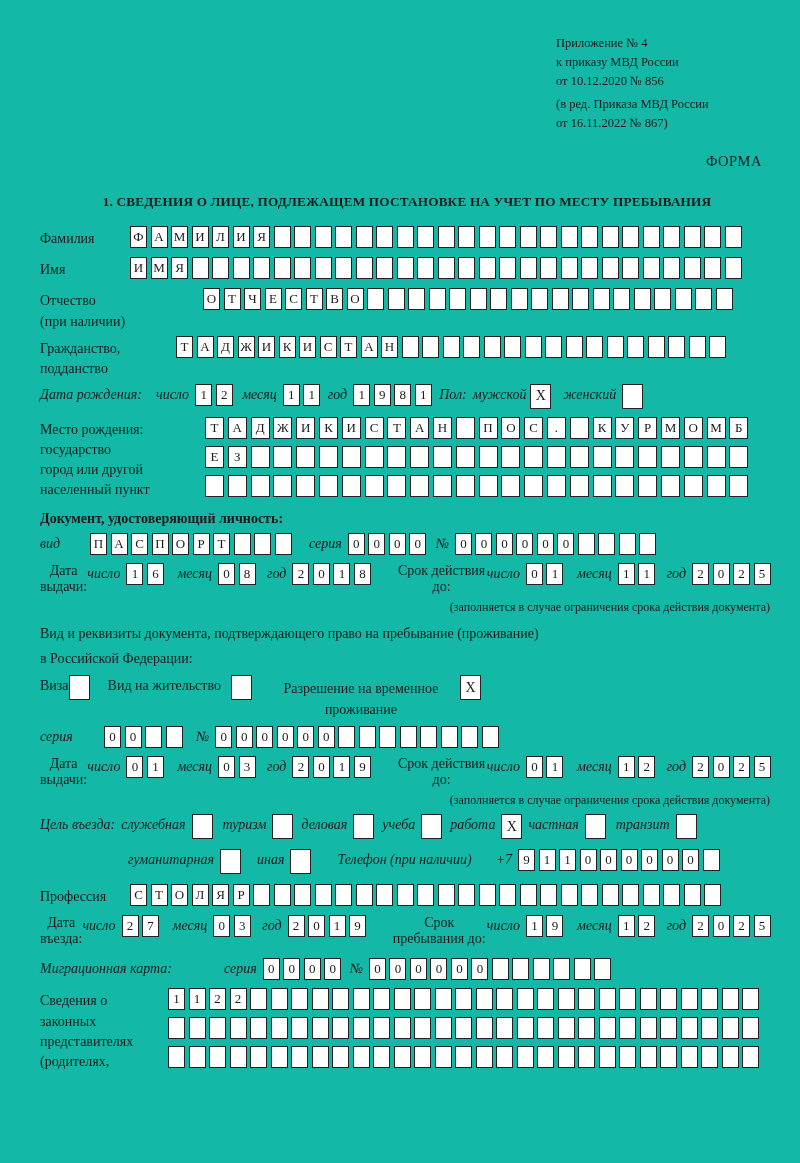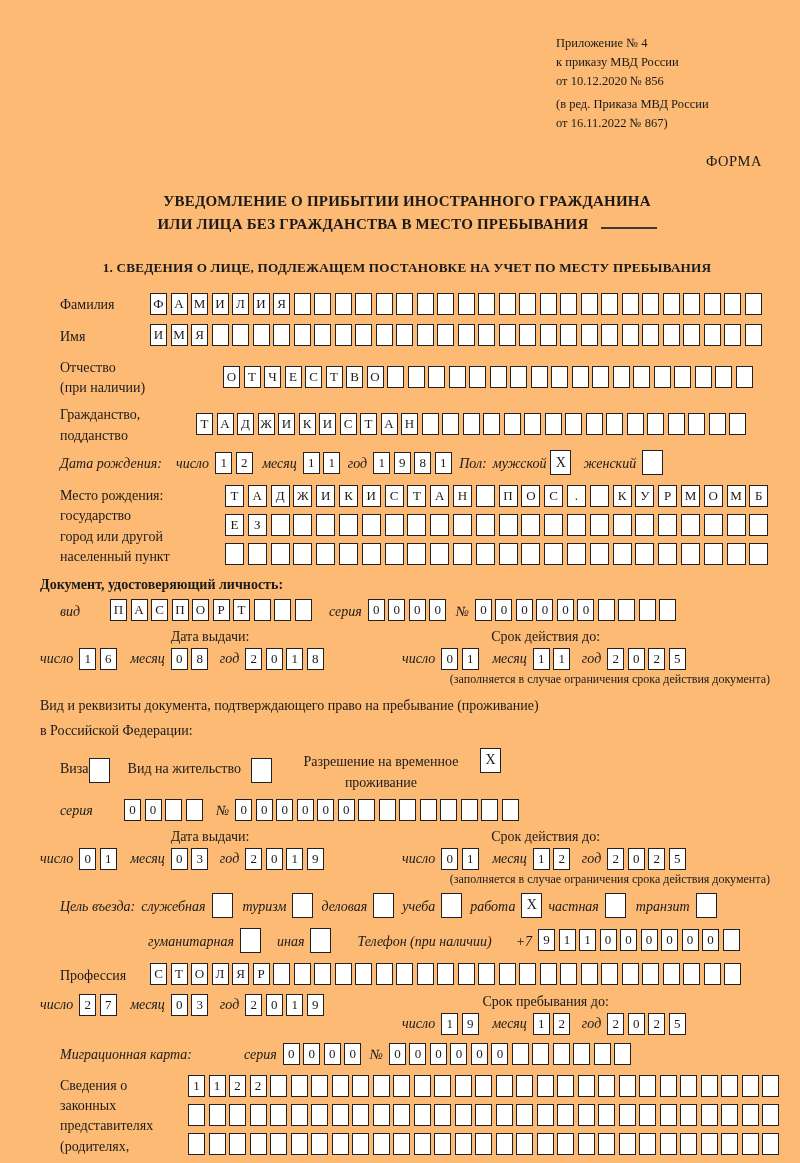--- a/index.html
+++ b/index.html
@@ -1,48 +1,48 @@
 <!DOCTYPE html>
 <html><head>
 <meta charset="utf-8">
 <style>
   html,body{margin:0;padding:0;background:#fff;}
   .page{
     position:relative;width:800px;height:1163px;overflow:hidden;
-    background:#fdba74;color:#1a1a1a;
+    background:#14b8a6;color:#1a1a1a;
     font-family:"Liberation Serif","DejaVu Serif",serif;
     font-size:14px;box-sizing:border-box;
     padding:34px 26px 0 40px;
   }
   .annex{margin-left:516px;font-size:12.5px;line-height:1.5;}
   .annex .gap{height:5px;}
   .forma{margin-top:20px;text-align:right;padding-right:12px;font-weight:normal;font-size:14.5px;letter-spacing:.5px;}
   .title{margin-top:20px;text-align:center;font-weight:bold;font-size:15px;line-height:1.55;letter-spacing:.2px;}
   .title-blank{display:inline-block;width:56px;border-bottom:2px solid #3a3a3a;height:12px;margin-left:12px;}
   .sect{margin-top:24px;font-weight:bold;font-size:13.2px;text-align:center;letter-spacing:.2px;}
 
   .frm{margin-top:16px;}
-  .row{display:flex;align-items:center;margin-bottom:8px;margin-left:20px;}
+  .row{display:flex;align-items:flex-start;margin-bottom:8px;}
   .lblcol{flex:0 0 auto;line-height:1.45;padding-top:3px;}
   .cells{display:flex;flex-wrap:nowrap;}
   .cell{
     flex:0 0 auto;display:inline-flex;align-items:center;justify-content:center;
     width:15px;height:20px;border:1.5px solid #222;margin-right:3.5px;
     font-size:13px;background:#fff;
   }
   .cells.wide .cell{width:17px;margin-right:3.8px;}
   .chk{
     display:inline-flex;align-items:center;justify-content:center;
     width:19px;height:23px;border:1.5px solid #222;font-size:14px;background:#fff;
     flex:0 0 auto;
   }
   .ilbl{padding:3px 6px 0 0;white-space:nowrap;font-style:italic;}
   .stack{display:flex;flex-direction:column;gap:7px;}
   .dgpair{display:flex;margin:2px 0 2px 0;}
-  .dg{display:flex;flex-direction:column;}
+  .dg{display:flex;flex-direction:row;}
   .dg-head{text-align:center;margin-bottom:3px;}
   .dg-fields{display:flex;align-items:flex-start;}
   .note{font-size:12px;}
   .note.right{text-align:right;padding-right:4px;margin-top:2px;margin-bottom:6px;}
   .opt{display:flex;align-items:flex-start;}
   .opt .opt-label{padding-top:3px;}
   .optwrap{text-align:center;line-height:1.5;}
   .centerhead{text-align:left;font-weight:bold;margin:10px 0 6px 0;}
   .intro{line-height:1.8;}
 </style>
@@ -55,26 +55,20 @@
     <div>Приложение № 4</div>
     <div>к приказу МВД России</div>
     <div>от 10.12.2020 № 856</div>
     <div class="gap"></div>
     <div>(в ред. Приказа МВД России</div>
     <div>от 16.11.2022 № 867)</div>
   </div>
 
   <div class="forma">ФОРМА</div>
 
-  <div class="title">
-    <div>УВЕДОМЛЕНИЕ О ПРИБЫТИИ ИНОСТРАННОГО ГРАЖДАНИНА</div>
-    <div>
-      <span>ИЛИ ЛИЦА БЕЗ ГРАЖДАНСТВА В МЕСТО ПРЕБЫВАНИЯ</span><span class="title-blank"></span>
-    </div>
-  </div>
 
   <div class="sect">1. СВЕДЕНИЯ О ЛИЦЕ, ПОДЛЕЖАЩЕМ ПОСТАНОВКЕ НА УЧЕТ ПО МЕСТУ ПРЕБЫВАНИЯ</div>
 
   <div class="frm">
 
     <div class="row">
       <div class="lblcol" style="width:90px">Фамилия</div>
       <div class="cells">
           <span class="cell">Ф</span>
           <span class="cell">А</span>
@@ -581,20 +575,21 @@
           <span class="cell"></span>
           <span class="cell"></span>
           <span class="cell"></span>
           <span class="cell"></span>
           <span class="cell"></span>
         </div>
     </div>
 
     <div class="dgpair">
       <div class="dg" style="width:340px">
+        <div class="dg-head">Дата въезда:</div>
         <div class="dg-fields">
           <span class="ilbl">число</span>
           <div class="cells">
               <span class="cell">2</span>
               <span class="cell">7</span>
             </div>
           <span class="ilbl" style="padding-left:10px">месяц</span>
           <div class="cells">
               <span class="cell">0</span>
               <span class="cell">3</span>

